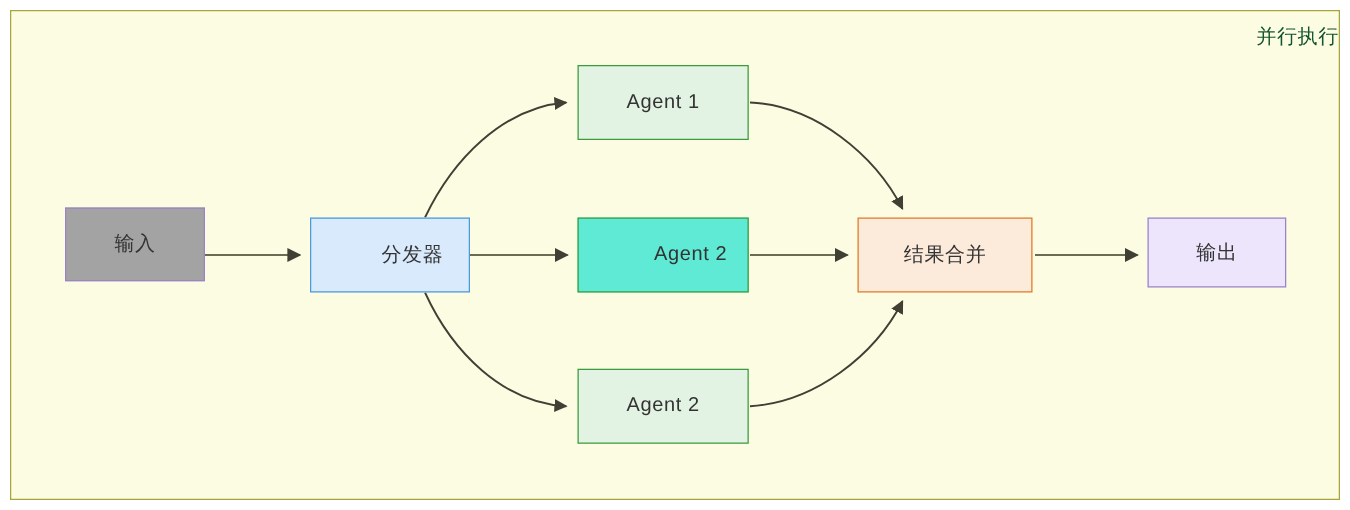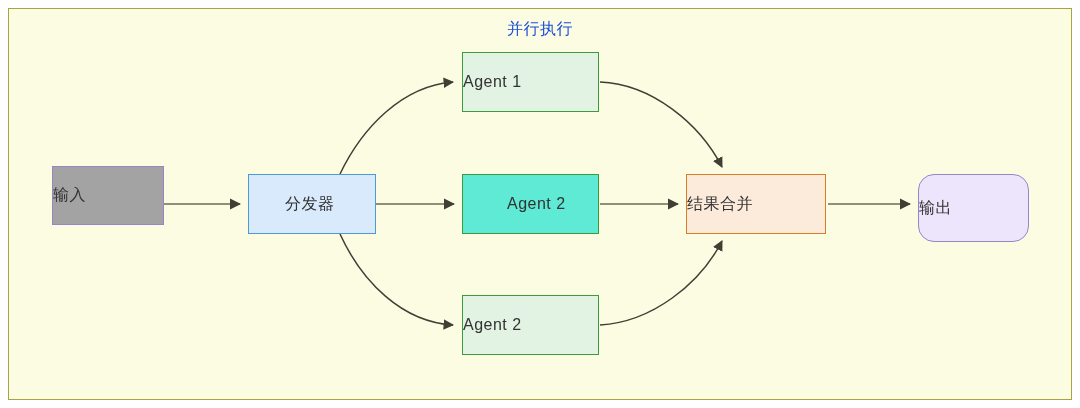--- a/index.html
+++ b/index.html
@@ -27,39 +27,39 @@
     height: 392px;
     background: #fcfce3;
     border: 1px solid #a6a63d;
     box-sizing: border-box;
   }
   .group-title {
     position: absolute;
     left: 0;
     top: 10px;
     width: 100%;
-    text-align: center;
+    text-align: right;
     font-size: 16px;
-    color: #1d4ed8;
+    color: #14532d;
     letter-spacing: 0.5px;
   }
   svg.edges {
     position: absolute;
     left: 0;
     top: 0;
     width: 1080px;
     height: 408px;
     overflow: visible;
   }
   .node {
     position: absolute;
     box-sizing: border-box;
     display: flex;
     align-items: center;
-    justify-content: flex-start;
+    justify-content: center;
     font-size: 16px;
     color: #333333;
     border-width: 1.6px;
     border-style: solid;
     letter-spacing: 0.5px;
   }
   .node-label {
     pointer-events: none;
     white-space: nowrap;
   }
@@ -81,22 +81,22 @@
   }
   .node.agent3 {
     left: 462px; top: 295px; width: 137px; height: 60px;
     background: #e3f3e3; border-color: #3c9b3c;
   }
   .node.merge {
     left: 686px; top: 174px; width: 140px; height: 60px;
     background: #fcebdb; border-color: #e07b27;
   }
   .node.output {
-    left: 918px; top: 174px; width: 111px; height: 68px;
-    background: #ece5fb; border-color: #9b83c7; border-radius: 16px;
+    left: 918px; top: 174px; width: 111px; height: 56px;
+    background: #ece5fb; border-color: #9b83c7;
   }
 </style>
 </head>
 <body>
 
 <div id="stage">
 
   <div class="group-container">
     <div class="group-title">并行执行</div>
   </div>

